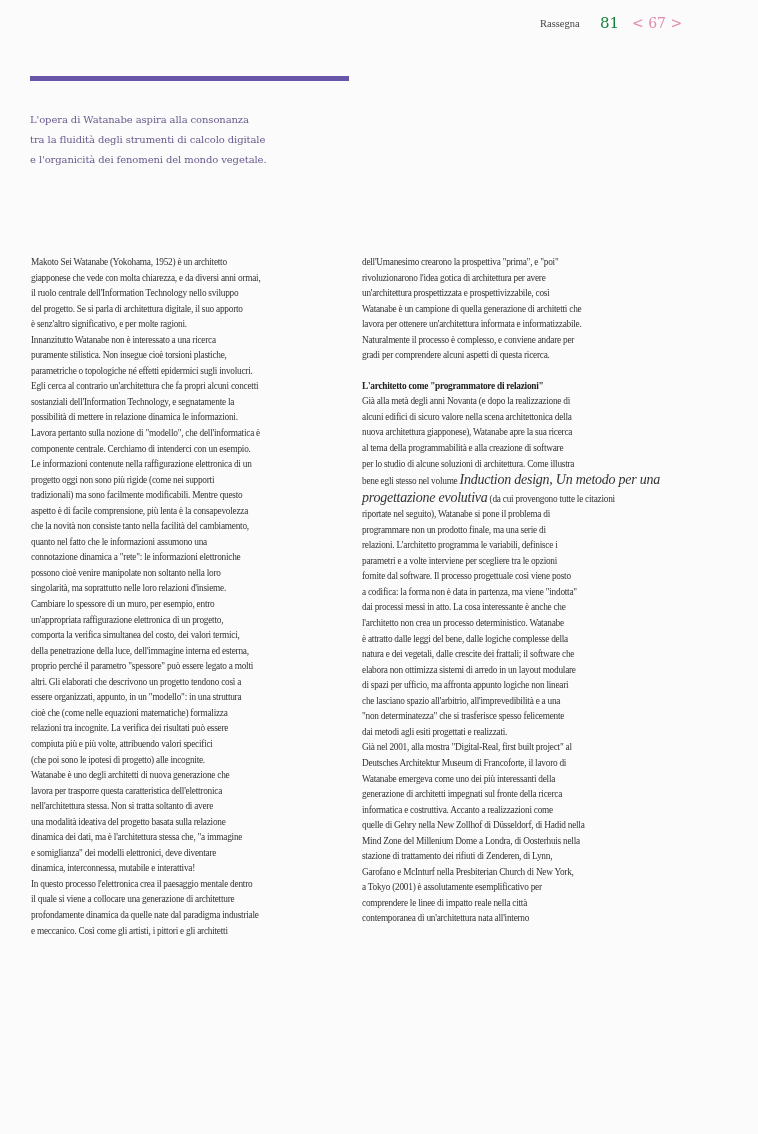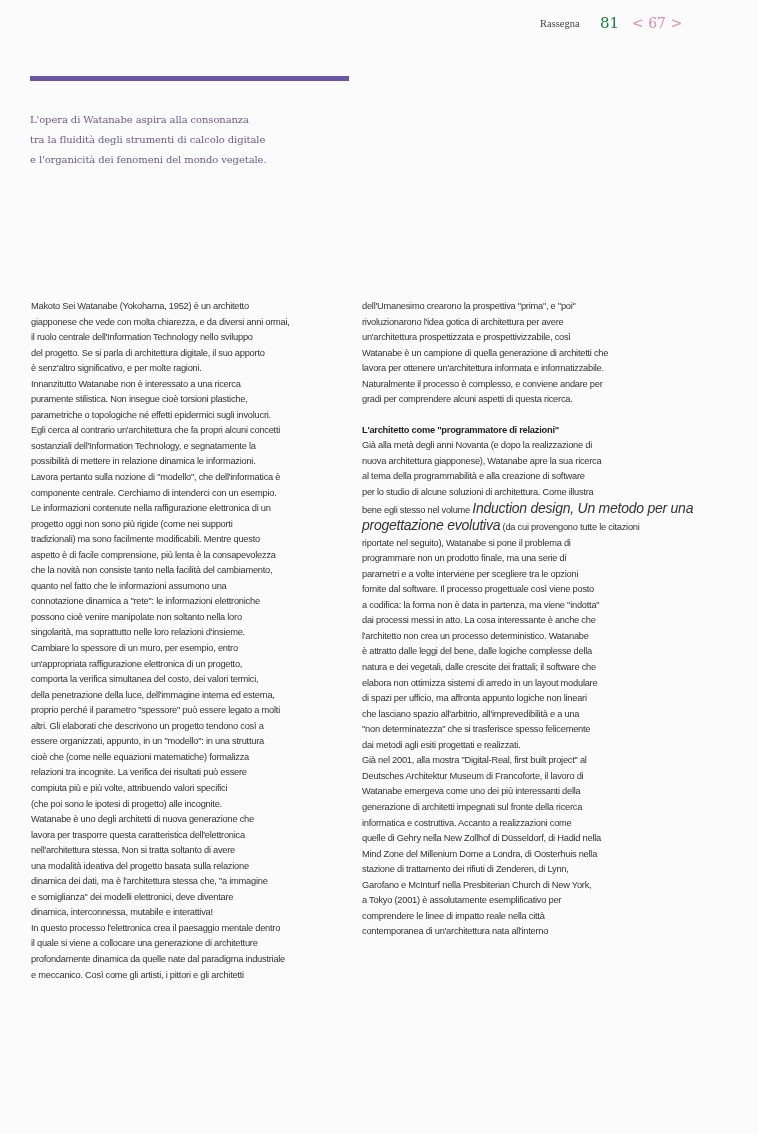--- a/index.html
+++ b/index.html
@@ -68,26 +68,25 @@
       letter-spacing: -0.1px;
     }
     .pullquote .line {
       display: block;
       white-space: nowrap;
     }
     .col {
       position: absolute;
       top: 255px;
       width: 340px;
-      font-family: Liberation Sans, sans-serif;
+      font-family: Liberation Serif, serif;
       font-size: 9.3px;
       line-height: 15.55px;
       color: #333;
       letter-spacing: -0.25px;
-      margin-top: 44px;
     }
     .col-left { left: 31px; }
     .col-right { left: 362px; }
     .col .line {
       display: block;
       white-space: nowrap;
     }
     .col .heading {
       display: block;
       white-space: nowrap;
@@ -170,29 +169,31 @@
       <span class="line">rivoluzionarono l'idea gotica di architettura per avere</span>
       <span class="line">un'architettura prospettizzata e prospettivizzabile, così</span>
       <span class="line">Watanabe è un campione di quella generazione di architetti che</span>
       <span class="line">lavora per ottenere un'architettura informata e informatizzabile.</span>
       <span class="line">Naturalmente il processo è complesso, e conviene andare per</span>
       <span class="line">gradi per comprendere alcuni aspetti di questa ricerca.</span>
     </div>
   <span class="heading">L'architetto come "programmatore di relazioni"</span>
   <div id="right-a">
       <span class="line">Già alla metà degli anni Novanta (e dopo la realizzazione di</span>
+      <span class="line">alcuni edifici di sicuro valore  nella scena architettonica della</span>
       <span class="line">nuova architettura giapponese), Watanabe apre la sua ricerca</span>
       <span class="line">al tema della programmabilità e alla creazione di  software</span>
       <span class="line">per lo studio di alcune soluzioni di architettura. Come illustra</span>
     </div>
   <span class="line"><span>bene egli stesso nel volume </span><em>Induction design, Un metodo per una</em></span>
   <span class="line"><em>progettazione evolutiva</em><span> (da cui provengono tutte le citazioni</span></span>
   <div id="right-b">
       <span class="line">riportate nel seguito), Watanabe si pone il problema di</span>
       <span class="line">programmare non un prodotto finale, ma una serie di</span>
+      <span class="line">relazioni. L'architetto programma le variabili, definisce i</span>
       <span class="line">parametri e a volte interviene per scegliere tra le opzioni</span>
       <span class="line">fornite dal software. Il processo progettuale così viene posto</span>
       <span class="line">a codifica: la forma non è data in partenza, ma viene "indotta"</span>
       <span class="line">dai processi messi in atto. La cosa interessante è anche che</span>
       <span class="line">l'architetto non crea un processo deterministico. Watanabe</span>
       <span class="line">è attratto dalle leggi del bene, dalle logiche complesse della</span>
       <span class="line">natura e dei vegetali, dalle crescite dei frattali; il software che</span>
       <span class="line">elabora non ottimizza sistemi di arredo in un layout modulare</span>
       <span class="line">di spazi per ufficio, ma affronta appunto logiche non lineari</span>
       <span class="line">che lasciano spazio all'arbitrio, all'imprevedibilità e a una</span>

